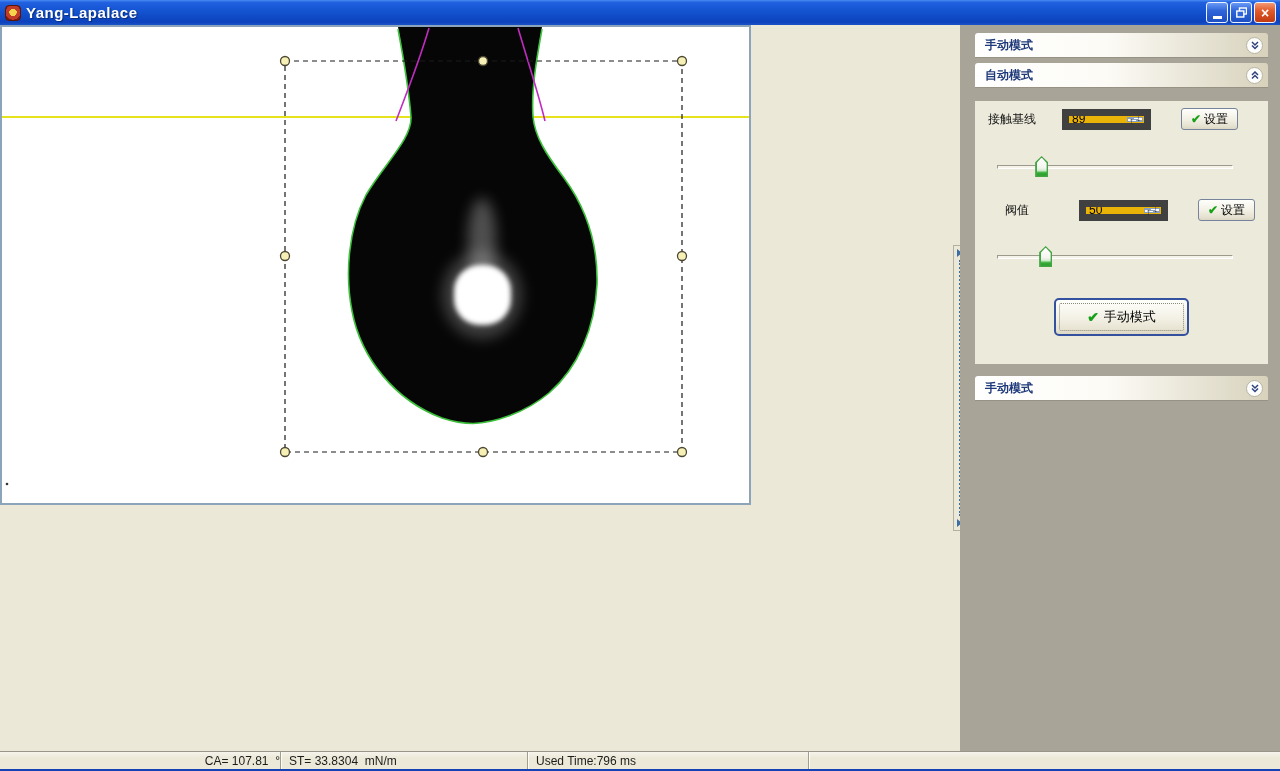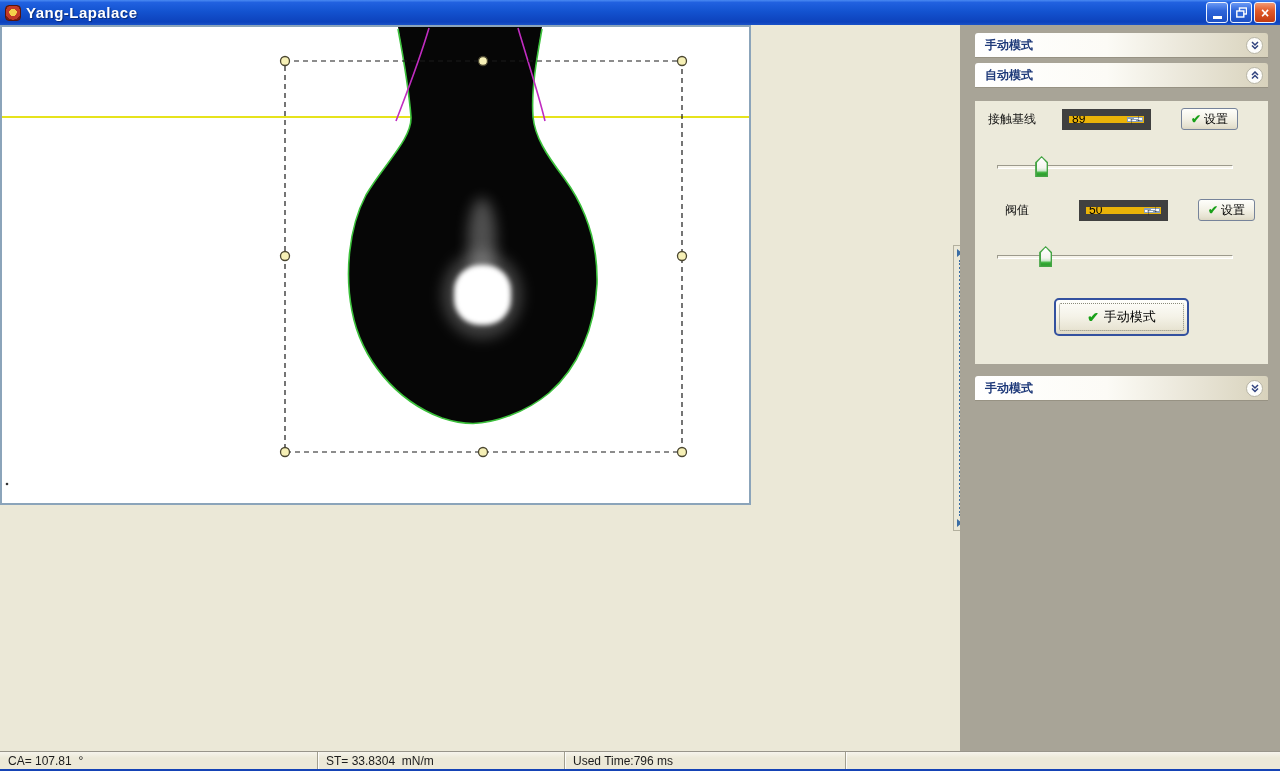--- a/index.html
+++ b/index.html
@@ -93,21 +93,21 @@
     font-family:"Liberation Sans",sans-serif; }
   .calc-btn::before { content:''; position:absolute; inset:3px; border:1px dotted #8a8a7a; border-radius:2px; }
   .calc-btn .check { font-size:14px; }
 
   
   .statusbar { position:absolute; left:0; right:0; bottom:2px; height:18px;
     background:linear-gradient(#f6f4ec,#ece9d8 35%); border-top:1px solid #98958a;
     display:flex; font-size:12px; color:#1c1c1c; }
   .sb-cell { padding:2px 0 0 8px; white-space:pre; border-right:1px solid #a19e8e;
     box-shadow:1px 0 0 rgba(255,255,255,.85); overflow:hidden; }
-  .sb-c1 { width:318px; } .sb-c2 { width:247px; } .sb-c3 { width:281px; }
+  .sb-c1 { width:281px;text-align:right; } .sb-c2 { width:247px; } .sb-c3 { width:281px; }
   .sb-c4 { flex:1; border-right:none; box-shadow:none; }
   .bottom-border { position:absolute; left:0; right:0; bottom:0; height:2px; background:#1543b5; }
 </style>
 </head>
 <body>
 
 <div class="window">
 
   <div class="titlebar">
     <span class="app-icon"></span>

